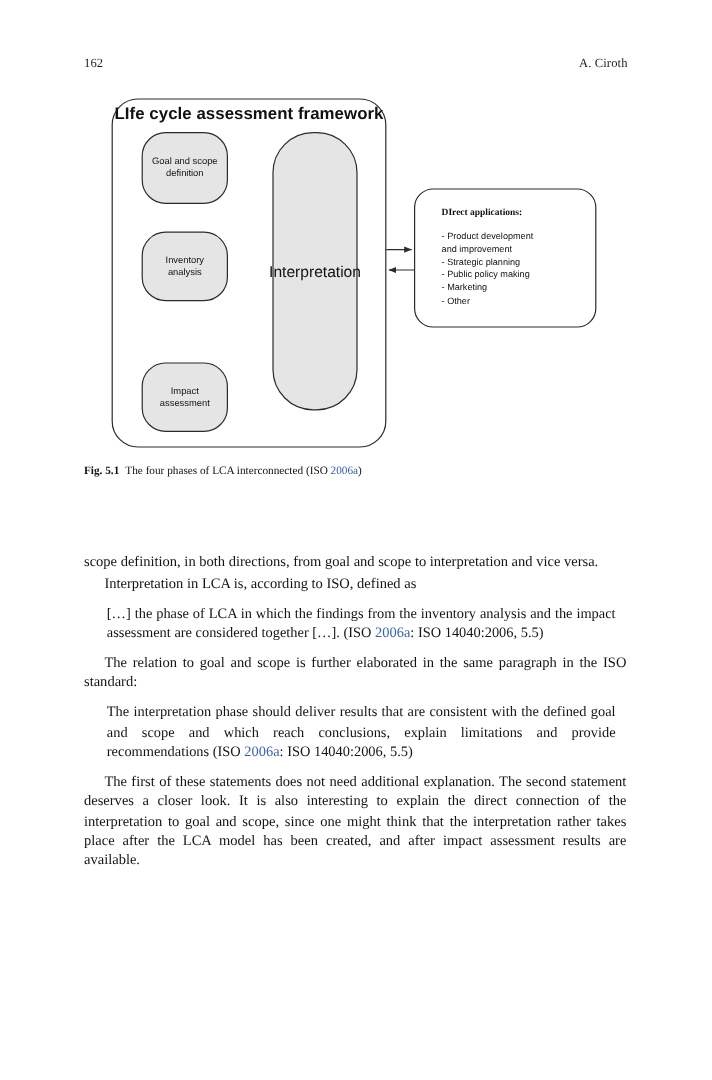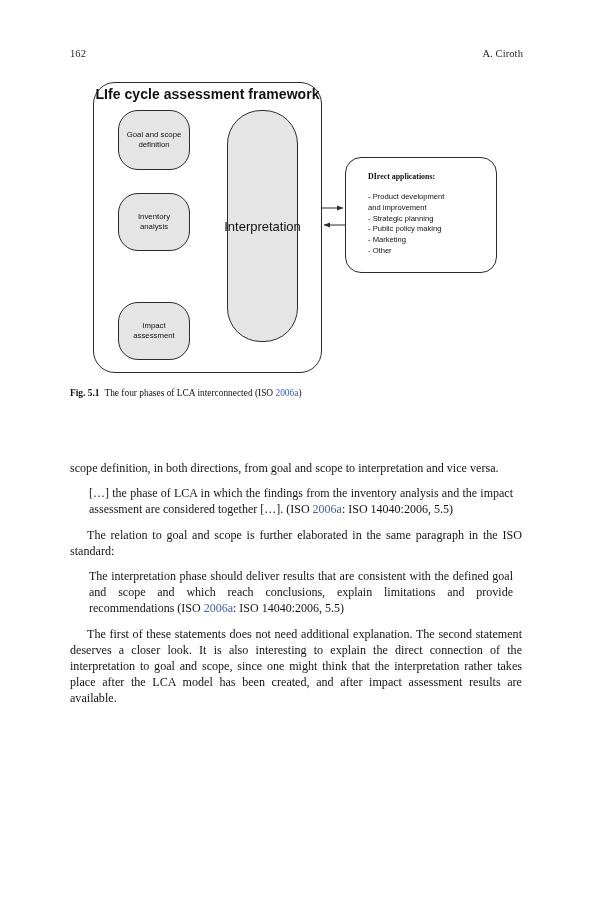--- a/index.html
+++ b/index.html
@@ -248,20 +248,21 @@
 
 <div class="fig-caption">
   <span class="cap-label">Fig. 5.1</span><span class="cap-text">The four phases of LCA interconnected (ISO</span>
   <a class="ref-link" href="#">2006a</a><span>)</span>
 </div>
 
 <div class="body-col">
 
   <p class="body-par">scope definition, in both directions, from goal and scope to interpretation and vice versa.</p>
 
+  <p class="body-par indent lead-in">Interpretation in LCA is, according to ISO, defined as</p>
 
   <blockquote class="quote">
     <span>[…] the phase of LCA in which the findings from the inventory analysis and the impact assessment are considered together […]. (ISO</span>
     <a class="ref-link" href="#">2006a</a><span>: ISO 14040:2006, 5.5)</span>
   </blockquote>
 
   <p class="body-par indent">The relation to goal and scope is further elaborated in the same paragraph in the ISO standard:</p>
 
   <blockquote class="quote">
     <span>The interpretation phase should deliver results that are consistent with the defined goal and scope and which reach conclusions, explain limitations and provide recommendations (ISO</span>

